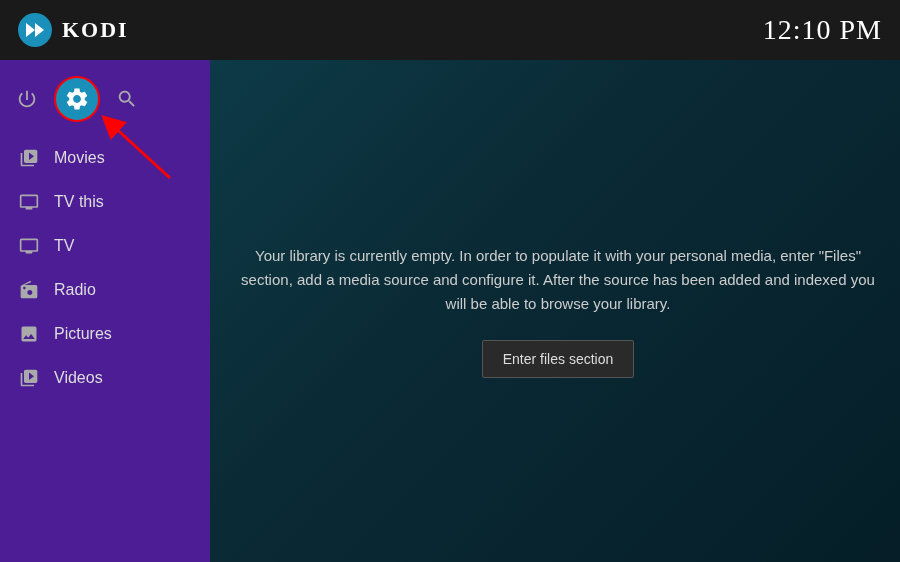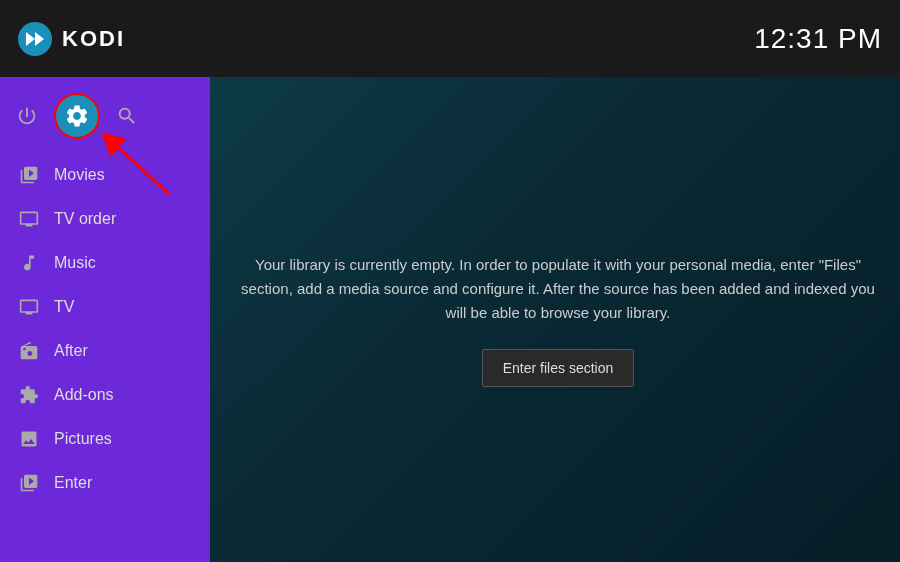--- a/index.html
+++ b/index.html
@@ -10,27 +10,28 @@
       overflow: hidden;
       font-family: 'Segoe UI', Arial, sans-serif;
       background: #000;
       display: flex;
       flex-direction: column;
     }
 
     
     .header {
       width: 100%;
-      height: 77px;
+      height: 60px;
       background: #1a1a1a;
       display: flex;
       align-items: center;
       justify-content: space-between;
       padding: 0 18px;
       flex-shrink: 0;
+      font-family: Liberation Serif, serif;
     }
 
     .header-left {
       display: flex;
       align-items: center;
       gap: 10px;
     }
 
     .kodi-logo {
       width: 34px;
@@ -54,21 +55,21 @@
     
     .main {
       display: flex;
       flex: 1;
       overflow: hidden;
     }
 
     
     .sidebar {
       width: 210px;
-      background: #6d28d9;
+      background: #4c1d95;
       display: flex;
       flex-direction: column;
       padding: 10px 0;
       flex-shrink: 0;
       position: relative;
     }
 
     .sidebar-top-icons {
       display: flex;
       align-items: center;
@@ -202,21 +203,21 @@
 <div class="header">
   <div class="header-left">
 
     <svg class="kodi-logo" viewBox="0 0 34 34" xmlns="http://www.w3.org/2000/svg">
       <circle cx="17" cy="17" r="17" fill="#1a8fba"></circle>
       <polygon points="8,10 8,24 17,17" fill="white"></polygon>
       <polygon points="17,10 17,24 26,17" fill="white"></polygon>
     </svg>
     <span class="kodi-title">KODI</span>
   </div>
-  <div class="header-right">12:31 PM</div>
+  <div class="header-right">12:10 PM</div>
 </div>
 
 <div class="main">
 
   <div class="sidebar">
 
     <div class="sidebar-top-icons">
       <div class="power-icon-btn">
         <svg width="22" height="22" viewBox="0 0 24 24" fill="#aaa" xmlns="http://www.w3.org/2000/svg">
           <path d="M13 3h-2v10h2V3zm4.83 2.17l-1.42 1.42C17.99 7.86 19 9.81 19 12c0 3.87-3.13 7-7 7s-7-3.13-7-7c0-2.19 1.01-4.14 2.58-5.42L6.17 5.17C4.23 6.82 3 9.26 3 12c0 4.97 4.03 9 9 9s9-4.03 9-9c0-2.74-1.23-5.18-3.17-6.83z"></path>
@@ -253,76 +254,60 @@
         </span>
         <span class="item-label">Movies</span>
       </div>
 
       <div class="sidebar-item">
         <span class="item-icon">
           <svg viewBox="0 0 24 24" xmlns="http://www.w3.org/2000/svg">
             <path d="M21 3H3c-1.1 0-2 .9-2 2v12c0 1.1.9 2 2 2h5v2h8v-2h5c1.1 0 1.99-.9 1.99-2L23 5c0-1.1-.9-2-2-2zm0 14H3V5h18v12z"></path>
           </svg>
         </span>
-        <span class="item-label">TV order</span>
-      </div>
-
-      <div class="sidebar-item">
-        <span class="item-icon">
-          <svg viewBox="0 0 24 24" xmlns="http://www.w3.org/2000/svg">
-            <path d="M12 3v10.55c-.59-.34-1.27-.55-2-.55-2.21 0-4 1.79-4 4s1.79 4 4 4 4-1.79 4-4V7h4V3h-6z"></path>
-          </svg>
-        </span>
-        <span class="item-label">Music</span>
-      </div>
+        <span class="item-label">TV this</span>
+      </div>
+
 
 
       <div class="sidebar-item">
         <span class="item-icon">
           <svg viewBox="0 0 24 24" xmlns="http://www.w3.org/2000/svg">
             <path d="M21 3H3c-1.1 0-2 .9-2 2v12c0 1.1.9 2 2 2h5v2h8v-2h5c1.1 0 1.99-.9 1.99-2L23 5c0-1.1-.9-2-2-2zm0 14H3V5h18v12z"></path>
           </svg>
         </span>
         <span class="item-label">TV</span>
       </div>
 
       <div class="sidebar-item">
         <span class="item-icon">
           <svg viewBox="0 0 24 24" xmlns="http://www.w3.org/2000/svg">
             <path d="M3.24 6.15C2.51 6.43 2 7.17 2 8v12c0 1.1.89 2 2 2h16c1.11 0 2-.9 2-2V8c0-1.11-.89-2-2-2H6.3l8.26-3.34L13.65 1 3.24 6.15zM13 18c-1.66 0-3-1.34-3-3s1.34-3 3-3 3 1.34 3 3-1.34 3-3 3zm-6.5-7c-.83 0-1.5-.67-1.5-1.5S5.67 8 6.5 8 8 8.67 8 9.5 7.33 11 6.5 11z"></path>
           </svg>
         </span>
-        <span class="item-label">After</span>
-      </div>
-
-      <div class="sidebar-item">
-        <span class="item-icon">
-          <svg viewBox="0 0 24 24" xmlns="http://www.w3.org/2000/svg">
-            <path d="M20.5 11H19V7c0-1.1-.9-2-2-2h-4V3.5C13 2.12 11.88 1 10.5 1S8 2.12 8 3.5V5H4c-1.1 0-1.99.9-1.99 2v3.8H3.5c1.49 0 2.7 1.21 2.7 2.7s-1.21 2.7-2.7 2.7H2V20c0 1.1.9 2 2 2h3.8v-1.5c0-1.49 1.21-2.7 2.7-2.7s2.7 1.21 2.7 2.7V22H17c1.1 0 2-.9 2-2v-4h1.5c1.38 0 2.5-1.12 2.5-2.5S21.88 11 20.5 11z"></path>
-          </svg>
-        </span>
-        <span class="item-label">Add-ons</span>
-      </div>
+        <span class="item-label">Radio</span>
+      </div>
+
 
       <div class="sidebar-item">
         <span class="item-icon">
           <svg viewBox="0 0 24 24" xmlns="http://www.w3.org/2000/svg">
             <path d="M21 19V5c0-1.1-.9-2-2-2H5c-1.1 0-2 .9-2 2v14c0 1.1.9 2 2 2h14c1.1 0 2-.9 2-2zM8.5 13.5l2.5 3.01L14.5 12l4.5 6H5l3.5-4.5z"></path>
           </svg>
         </span>
         <span class="item-label">Pictures</span>
       </div>
 
       <div class="sidebar-item">
         <span class="item-icon">
           <svg viewBox="0 0 24 24" xmlns="http://www.w3.org/2000/svg">
             <path d="M4 6H2v14c0 1.1.9 2 2 2h14v-2H4V6zm16-4H8c-1.1 0-2 .9-2 2v12c0 1.1.9 2 2 2h12c1.1 0 2-.9 2-2V4c0-1.1-.9-2-2-2zm-8 12.5v-9l6 4.5-6 4.5z"></path>
           </svg>
         </span>
-        <span class="item-label">Enter</span>
+        <span class="item-label">Videos</span>
       </div>
 
     </nav>
   </div>
 
   <div class="content">
     <div class="content-inner">
       <p class="library-message">Your library is currently empty. In order to populate it with your personal media, enter "Files" section, add a media source and configure it. After the source has been added and indexed you will be able to browse your library.</p>
       <div class="action-buttons">
         <button class="action-btn">Enter files section</button>

